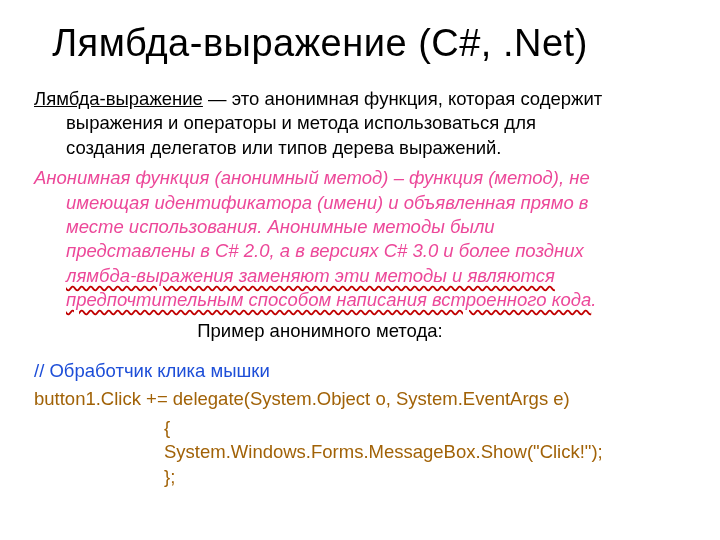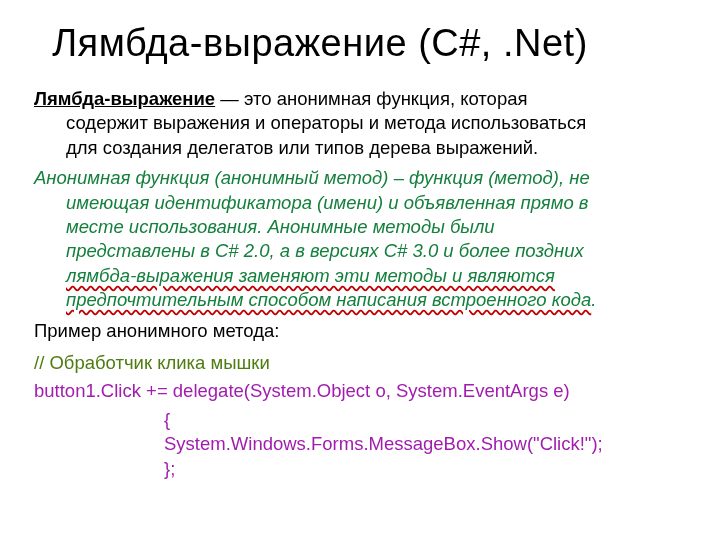--- a/index.html
+++ b/index.html
@@ -29,46 +29,47 @@
   .body {
     font-size: 18.5px;
     line-height: 1.32;
   }
   .para {
     margin: 0 0 6px 0;
     padding-left: 32px;
     text-indent: -32px;
   }
   .lambda-term {
-    font-weight: 700;
+    font-weight: 400;
     text-decoration: underline;
     margin-top: 34px;
   }
   .anon {
-    color: #15803d;
+    color: #ec4899;
     font-style: italic;
     margin: 0 0 6px 0;
     padding-left: 32px;
     text-indent: -32px;
   }
   .anon .wavy {
     text-decoration: underline;
     text-decoration-style: wavy;
     text-decoration-color: #c00000;
     text-underline-offset: 3px;
   }
   .example-label {
-    margin: 2px 0 8px 0;
+    margin: 2px 0 16px 0;
+    text-align: center;
   }
   .code-comment {
-    color: #4d7c0f;
+    color: #1d4ed8;
     margin: 0 0 4px 0;
   }
   .code-blue {
-    color: #a21caf;
+    color: #a16207;
   }
   .code-line1 {
     margin: 0 0 4px 0;
   }
   .code-line2 {
     margin: 0;
     padding-left: 130px;
   }
 </style>
 </head>

